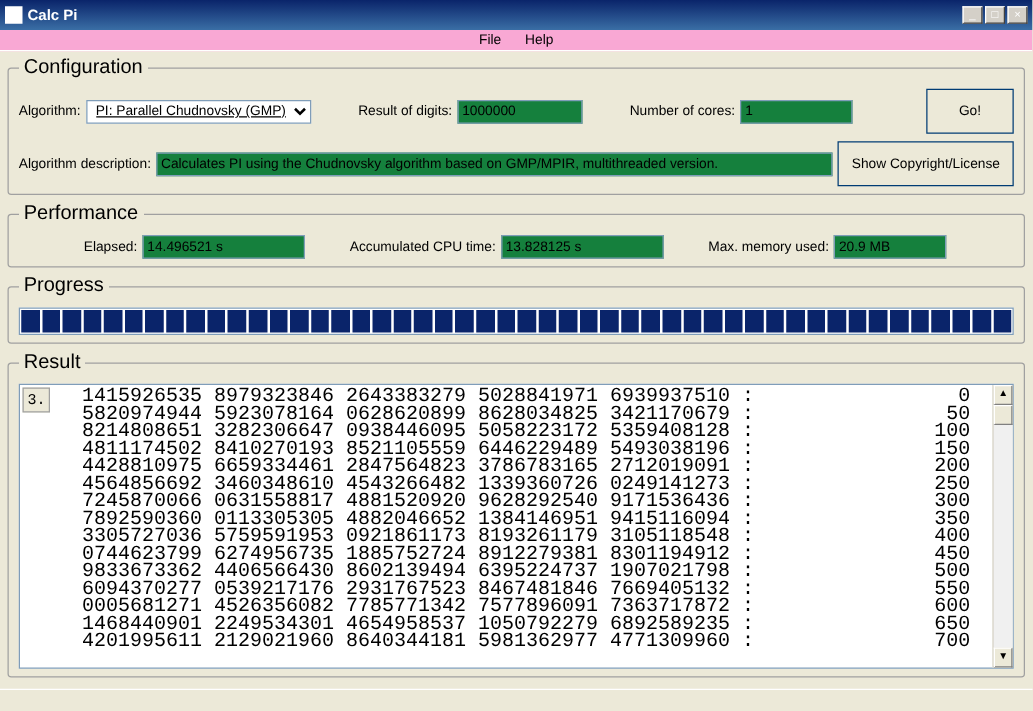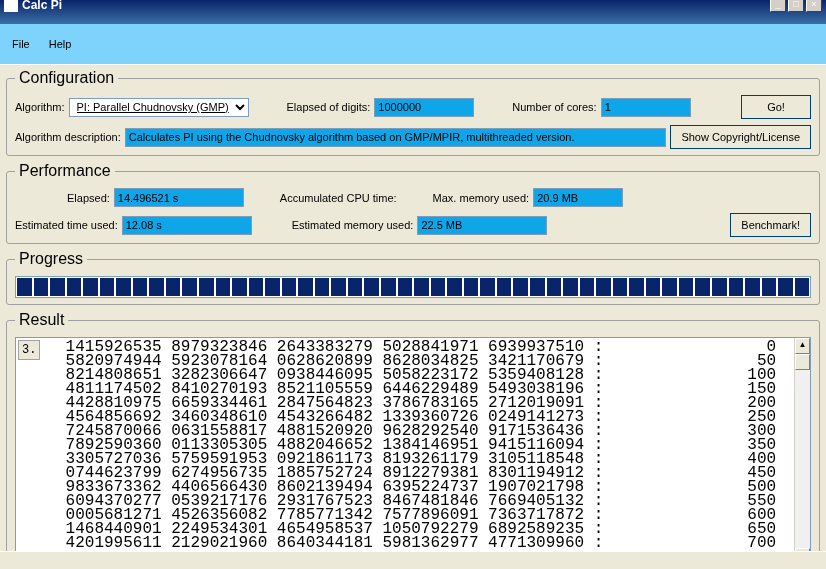--- a/index.html
+++ b/index.html
@@ -1,32 +1,32 @@
 <!DOCTYPE html>
 <html><head>
 <meta charset="utf-8">
 <style>
 * { box-sizing: border-box; margin: 0; padding: 0; }
 body { font-family: Tahoma, Arial, sans-serif; font-size: 11px; background: #ece9d8; width: 826px; height: 569px; overflow: hidden; }
-.titlebar { background: linear-gradient(to bottom, #0a246a, #3a6ea5); color: #fff; padding: 12px 4px; display: flex; align-items: flex-end; height: 22px; }
+.titlebar { background: linear-gradient(to bottom, #0a246a, #3a6ea5); color: #fff; padding: 12px 4px; display: flex; align-items: center; height: 22px; }
 .titlebar-icon { width: 14px; height: 14px; background: #fff; margin-right: 4px; display: inline-block; }
 .titlebar-text { flex: 1; font-weight: bold; font-size: 12px; }
 .titlebar-buttons { display: flex; gap: 2px; }
 .win-btn { width: 16px; height: 14px; background: #d4d0c8; border: 1px solid #fff; border-right-color: #404040; border-bottom-color: #404040; font-size: 9px; text-align: center; line-height: 11px; font-family: Arial; cursor: pointer; }
-.menubar { background: #7dd3fc; padding: 14px 4px; border-bottom: 1px solid #fff; }
+.menubar { background: #f9a8d4; padding: 2px 4px; border-bottom: 1px solid #fff; text-align: center; }
 .menubar span { padding: 2px 8px; cursor: pointer; }
 .content { padding: 4px 6px; }
 fieldset { border: 1px solid #a0a0a0; border-radius: 3px; padding: 8px 8px 6px 8px; margin-bottom: 6px; background: #ece9d8; }
 legend { padding: 0 4px; font-size: 16px; }
 .row { display: flex; align-items: center; gap: 4px; margin-bottom: 6px; }
 .row:last-child { margin-bottom: 0; }
 label { white-space: nowrap; }
-select, input[type=text] { font-size: 11px; font-family: Tahoma, Arial; padding: 1px 3px; border: 1px solid #7f9db9; background: #0ea5e9; height: 19px; }
+select, input[type=text] { font-size: 11px; font-family: Tahoma, Arial; padding: 1px 3px; border: 1px solid #7f9db9; background: #15803d; height: 19px; }
 select { background: #fff; text-decoration: underline; }
-.btn { font-size: 11px; font-family: Tahoma, Arial; background: #ece9d8; border: 1px solid #003c74; padding: 2px 10px; cursor: pointer; min-width: 60px; height: 24px; }
+.btn { font-size: 11px; font-family: Tahoma, Arial; background: #ece9d8; border: 1px solid #003c74; padding: 2px 10px; cursor: pointer; min-width: 60px; height: 36px; }
 .progress { display: flex; gap: 2px; height: 22px; padding: 1px; border: 1px solid #7f9db9; background: #fff; }
 .seg { flex: 1; background: #0a246a; }
 .result-area { display: flex; border: 1px solid #7f9db9; background: #fff; height: 228px; }
 .result-prefix { font-family: 'Courier New', monospace; font-size: 12px; padding: 2px 3px; border: 1px solid #a0a0a0; background: #ece9d8; align-self: flex-start; margin: 2px; }
 .result-text { flex: 1; font-family: 'Courier New', monospace; font-size: 16px; white-space: pre; overflow: hidden; padding: 2px 4px; line-height: 14px; }
 .scrollbar { width: 16px; background: #ece9d8; display: flex; flex-direction: column; border-left: 1px solid #d4d0c8; }
 .sb-btn { height: 16px; background: #ece9d8; border: 1px solid #fff; border-right-color: #808080; border-bottom-color: #808080; font-size: 8px; text-align: center; line-height: 12px; cursor: pointer; }
 .sb-track { flex: 1; background: #f0f0f0; position: relative; }
 .sb-thumb { position: absolute; top: 0; left: 0; right: 0; height: 16px; background: #ece9d8; border: 1px solid #fff; border-right-color: #808080; border-bottom-color: #808080; }
 .statusbar { position: absolute; bottom: 0; left: 0; right: 0; height: 18px; border-top: 1px solid #fff; background: #ece9d8; padding: 2px 4px; }
@@ -53,21 +53,21 @@
 <div class="content">
 
 <fieldset>
   <legend>Configuration</legend>
   <div class="row">
     <label>Algorithm:</label>
     <select style="width:180px;">
       <option>PI: Parallel Chudnovsky (GMP)</option>
     </select>
     <span style="flex:0 0 30px;"></span>
-    <label>Elapsed of digits:</label>
+    <label>Result of digits:</label>
     <input type="text" style="width: 100px;" value="1000000">
     <span style="flex:0 0 30px;"></span>
     <label>Number of cores:</label>
     <input type="text" style="width: 90px;" value="1">
     <span style="flex:1;"></span>
     <button class="btn" style="min-width:70px;">Go!</button>
   </div>
   <div class="row">
     <label>Algorithm description:</label>
     <input type="text" class="disabled-input" readonly="" style="flex: 1 1 0%;" value="Calculates PI using the Chudnovsky algorithm based on GMP/MPIR, multithreaded version.">
@@ -76,33 +76,25 @@
 </fieldset>
 
 <fieldset>
   <legend>Performance</legend>
   <div class="row">
     <span style="flex:0 0 48px;"></span>
     <label>Elapsed:</label>
     <input type="text" class="disabled-input" readonly="" style="width: 130px;" value="14.496521 s">
     <span style="flex:0 0 28px;"></span>
     <label>Accumulated CPU time:</label>
+    <input type="text" class="disabled-input" readonly="" style="width: 130px;" value="13.828125 s">
     <span style="flex:0 0 28px;"></span>
     <label>Max. memory used:</label>
     <input type="text" class="disabled-input" readonly="" style="width: 90px;" value="20.9 MB">
     <span style="flex:1;"></span>
-  </div>
-  <div class="row">
-    <label>Estimated time used:</label>
-    <input type="text" class="disabled-input" readonly="" style="width: 130px;" value="12.08 s">
-    <span style="flex:0 0 32px;"></span>
-    <label>Estimated memory used:</label>
-    <input type="text" class="disabled-input" readonly="" style="width: 130px;" value="22.5 MB">
-    <span style="flex:1;"></span>
-    <button class="btn" style="min-width:78px;">Benchmark!</button>
   </div>
 </fieldset>
 
 <fieldset>
   <legend>Progress</legend>
   <div class="progress" id="progress-bar">
         <div class="seg"></div>
         <div class="seg"></div>
         <div class="seg"></div>
         <div class="seg"></div>

